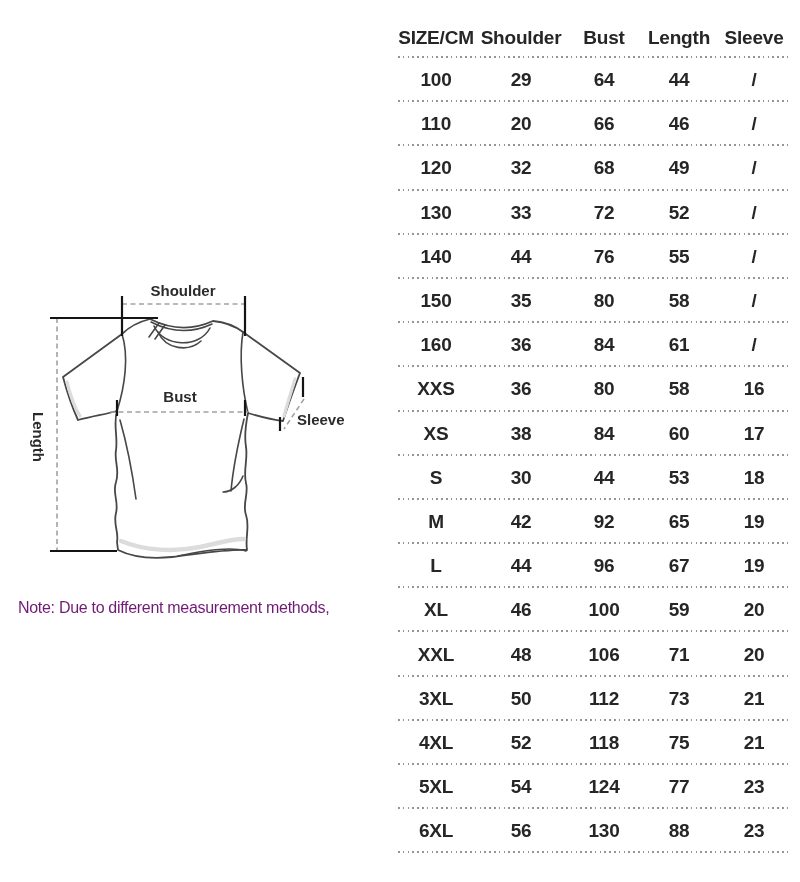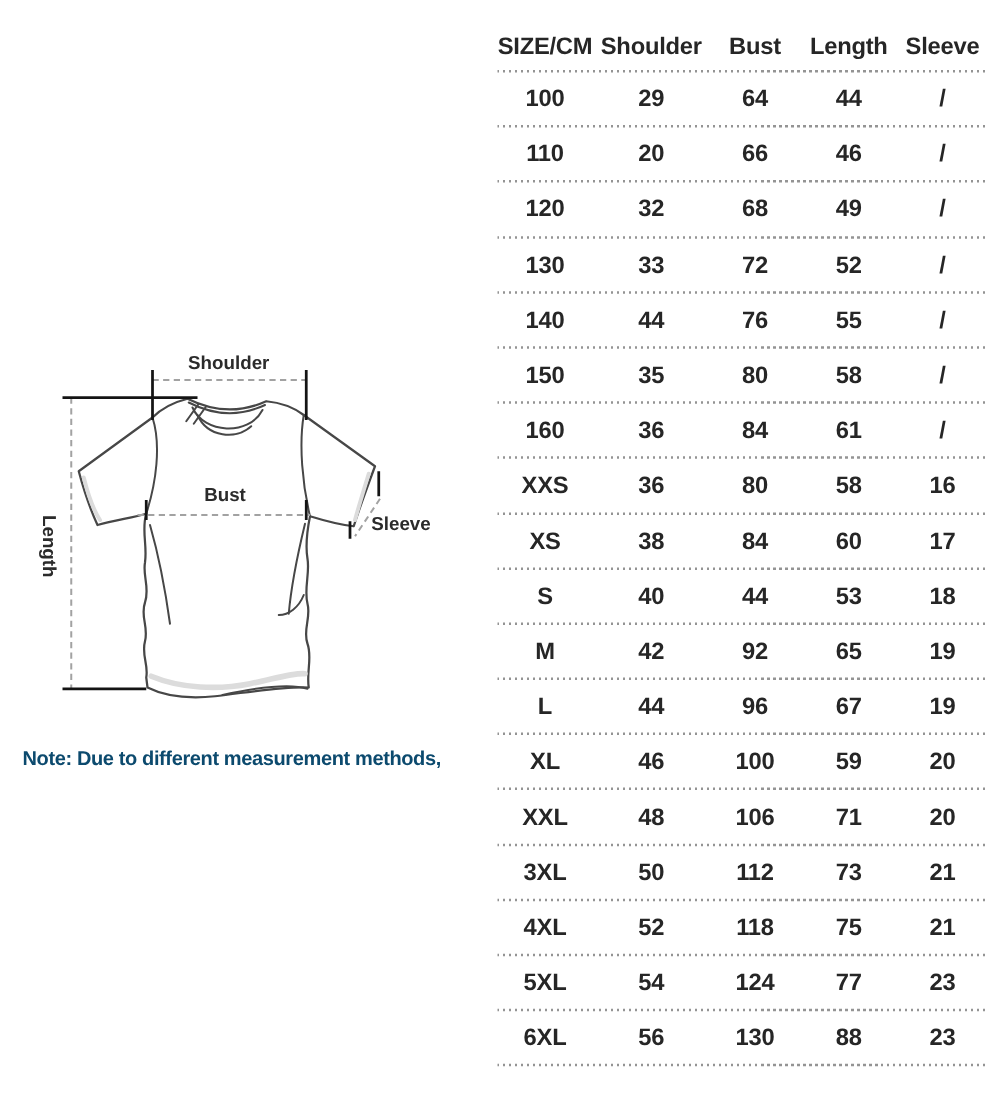--- a/index.html
+++ b/index.html
@@ -58,24 +58,24 @@
   #sleeve-label   { left: 290px; top: 411px; width: 64px; text-align: left; padding-left: 7px; box-sizing: border-box;}
   #length-label   { left: 8px;  top: 428px; width: 60px; height: 18px; transform: rotate(90deg); }
 
   
   .note {
     position: absolute;
     left: 18px;
     top: 596px;
     width: 360px;
     font-size: 16px;
-    font-weight: bold;
+    font-weight: normal;
     letter-spacing: -0.3px;
     line-height: 23px;
-    color: #0c4a6e;
+    color: #701a75;
   }
 
   #tshirt-svg { position: absolute; left: 0; top: 270px; }
 </style>
 </head>
 <body>
 
 <div id="canvas">
 
   <svg id="tshirt-svg" width="360" height="320" viewBox="0 270 360 320" xmlns="http://www.w3.org/2000/svg">
@@ -219,21 +219,21 @@
         </div>
         <div class="st-row">
           <div class="st-cell">XS</div>
           <div class="st-cell">38</div>
           <div class="st-cell">84</div>
           <div class="st-cell">60</div>
           <div class="st-cell">17</div>
         </div>
         <div class="st-row">
           <div class="st-cell">S</div>
-          <div class="st-cell">40</div>
+          <div class="st-cell">30</div>
           <div class="st-cell">44</div>
           <div class="st-cell">53</div>
           <div class="st-cell">18</div>
         </div>
         <div class="st-row">
           <div class="st-cell">M</div>
           <div class="st-cell">42</div>
           <div class="st-cell">92</div>
           <div class="st-cell">65</div>
           <div class="st-cell">19</div>

